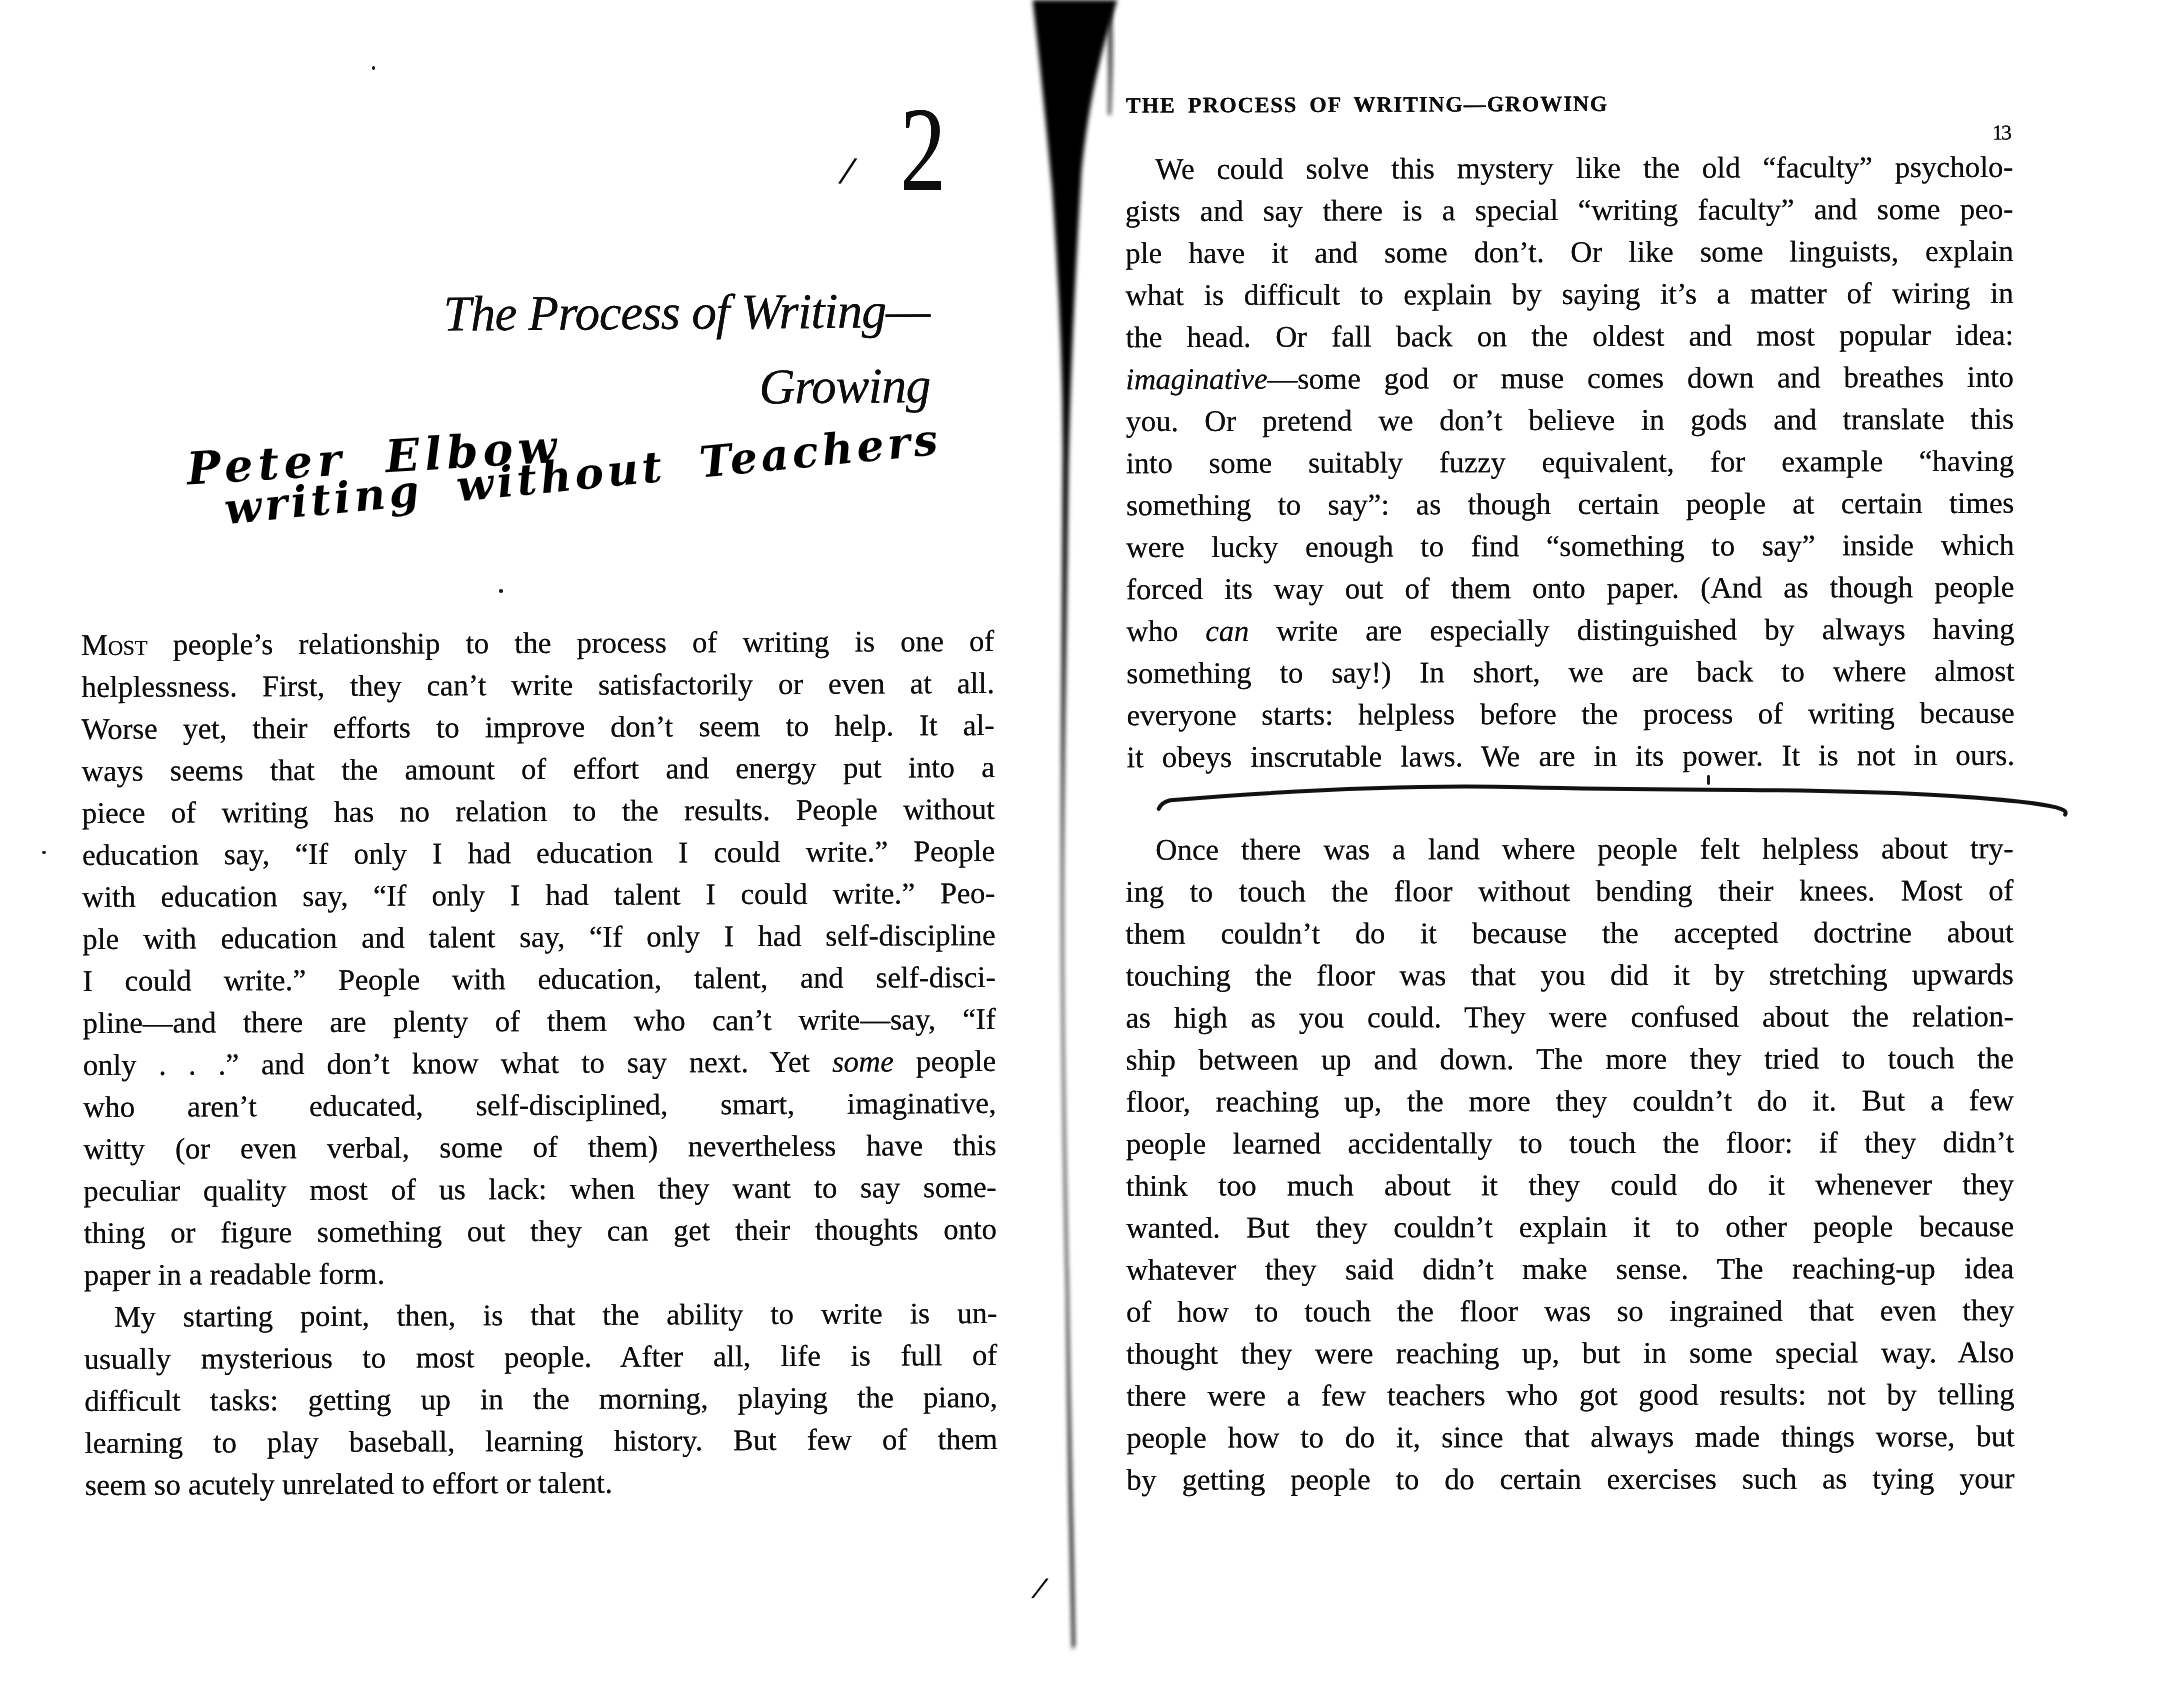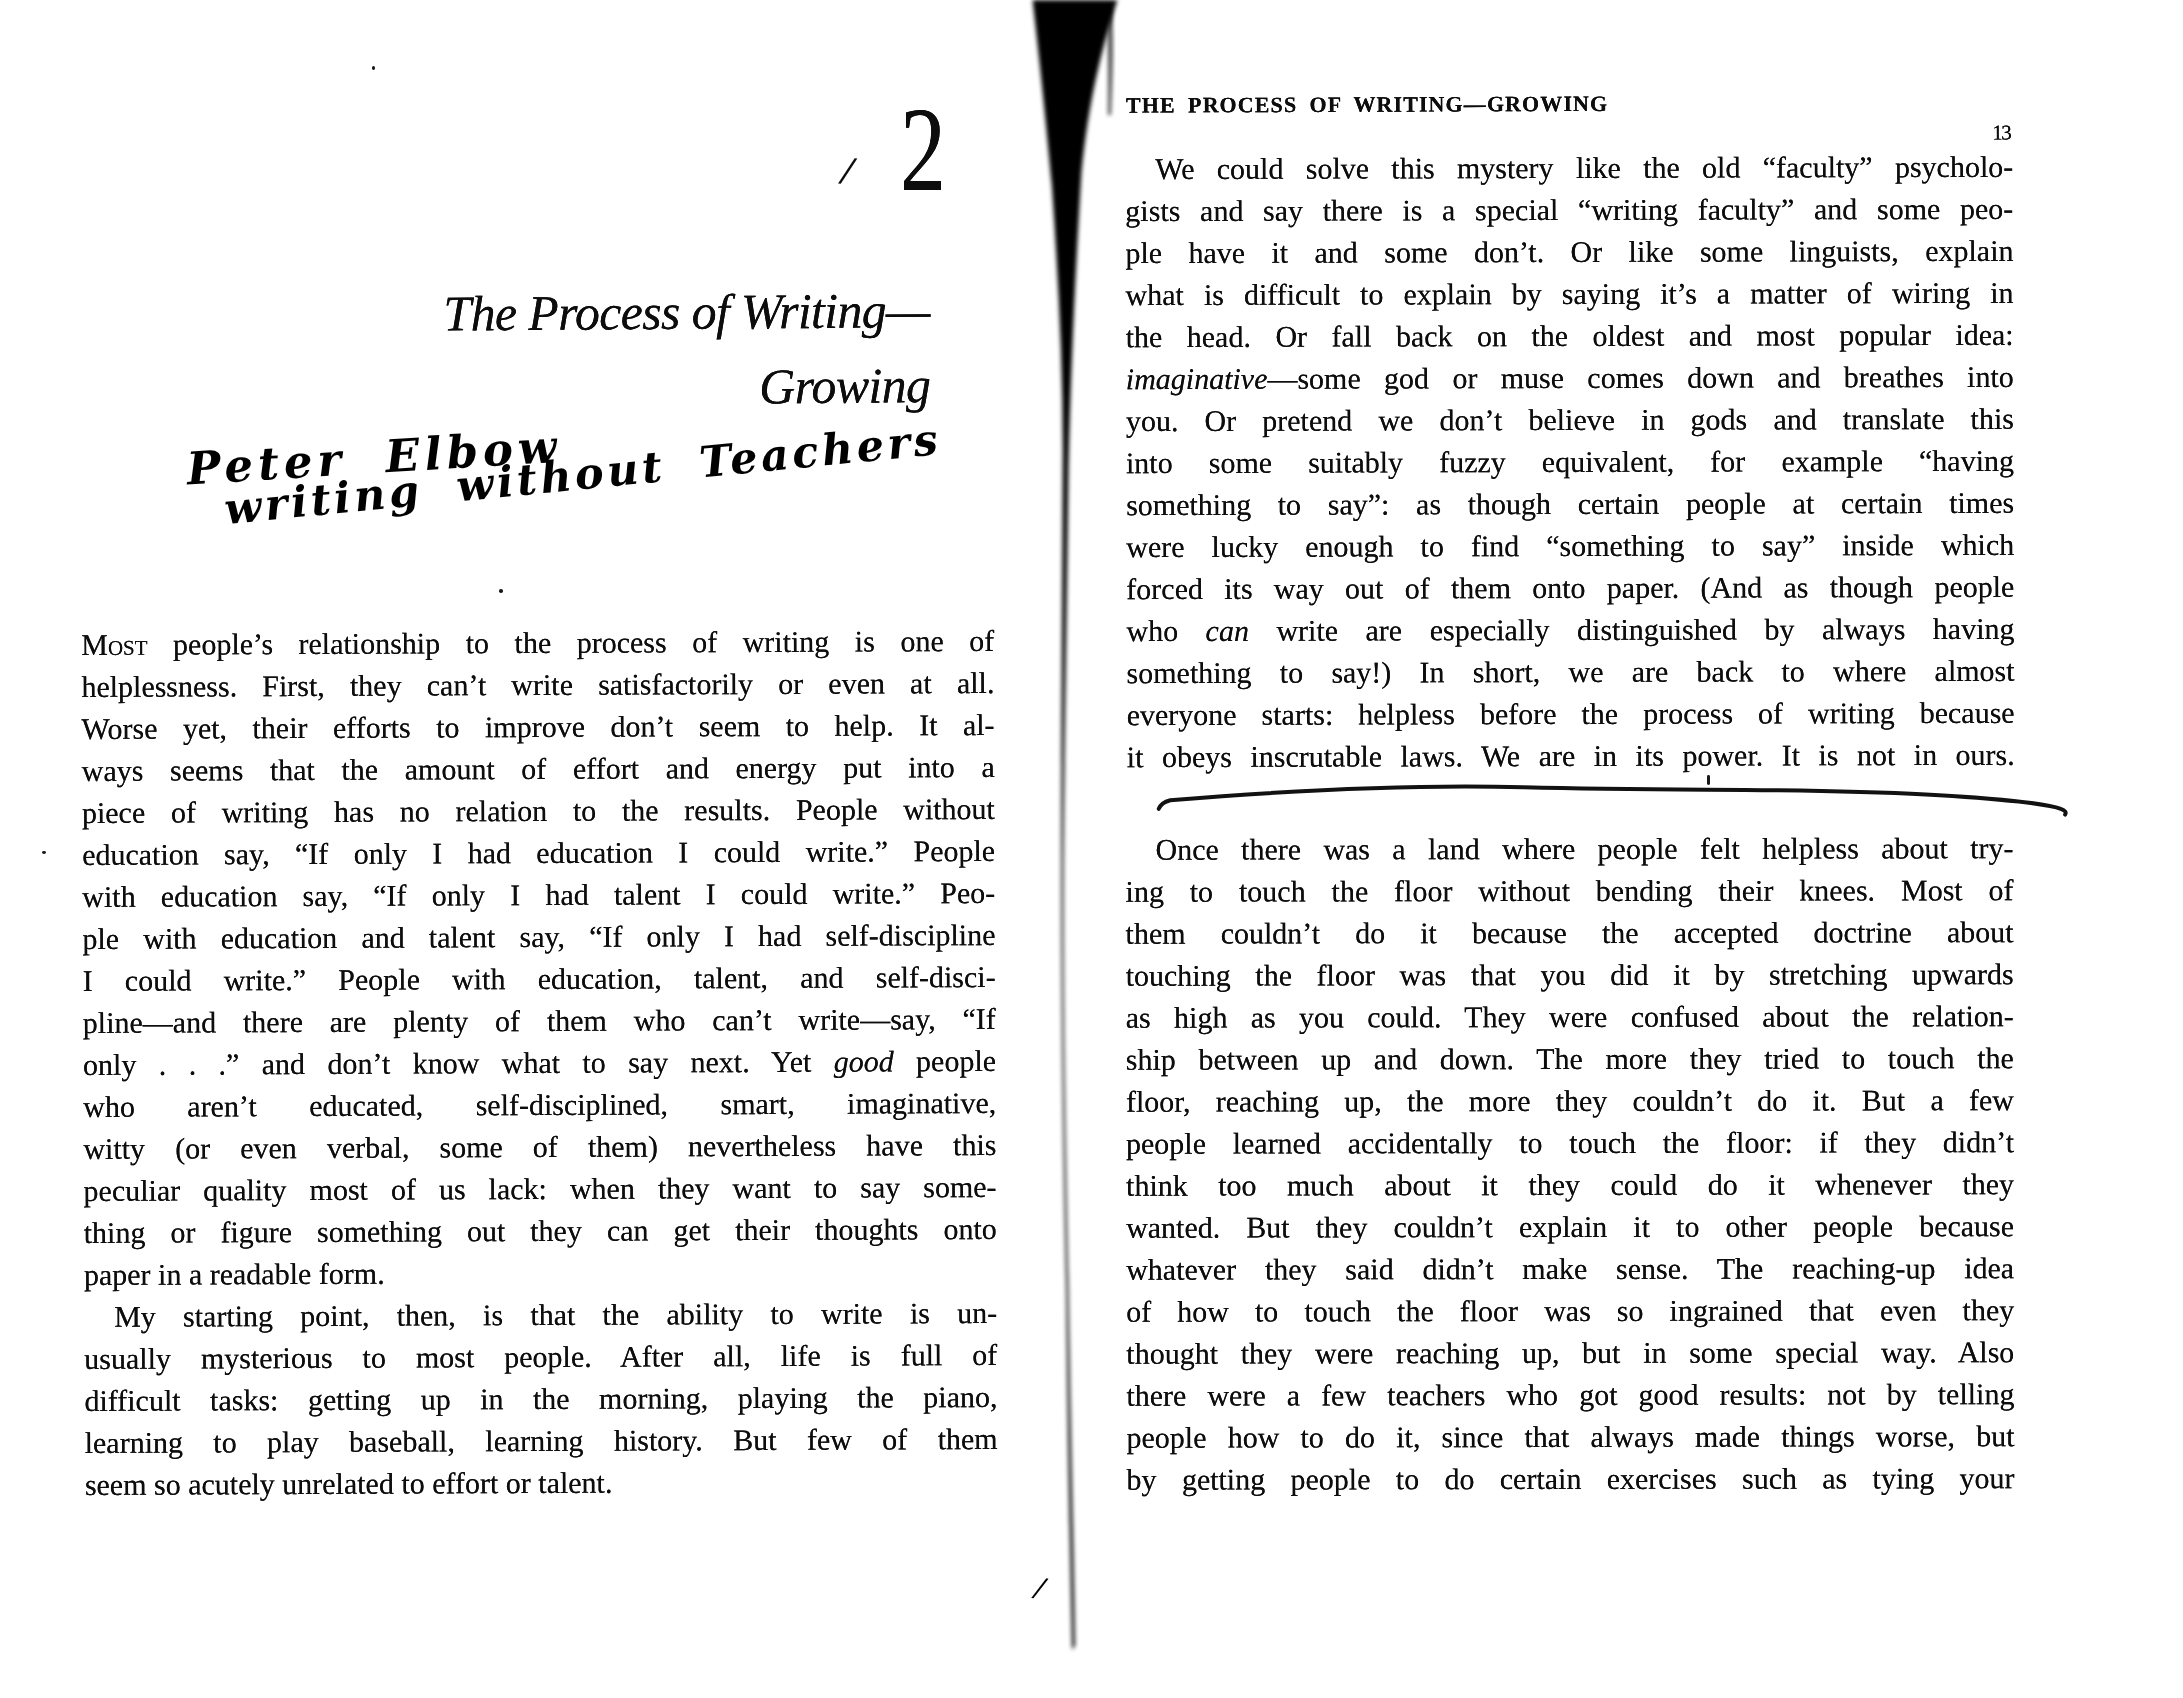--- a/index.html
+++ b/index.html
@@ -117,21 +117,21 @@
         <div class="tline"><span class="sc">Most</span> people’s relationship to the process of writing is one of</div>
         <div class="tline">helplessness. First, they can’t write satisfactorily or even at all.</div>
         <div class="tline">Worse yet, their efforts to improve don’t seem to help. It al-</div>
         <div class="tline">ways seems that the amount of effort and energy put into a</div>
         <div class="tline">piece of writing has no relation to the results. People without</div>
         <div class="tline">education say, “If only I had education I could write.” People</div>
         <div class="tline">with education say, “If only I had talent I could write.” Peo-</div>
         <div class="tline">ple with education and talent say, “If only I had self-discipline</div>
         <div class="tline">I could write.” People with education, talent, and self-disci-</div>
         <div class="tline">pline—and there are plenty of them who can’t write—say, “If</div>
-        <div class="tline">only . . .” and don’t know what to say next. Yet <i>good</i> people</div>
+        <div class="tline">only . . .” and don’t know what to say next. Yet <i>some</i> people</div>
         <div class="tline">who aren’t educated, self-disciplined, smart, imaginative,</div>
         <div class="tline">witty (or even verbal, some of them) nevertheless have this</div>
         <div class="tline">peculiar quality most of us lack: when they want to say some-</div>
         <div class="tline">thing or figure something out they can get their thoughts onto</div>
         <div class="tline lastline">paper in a readable form.</div>
         <div class="tline indent">My starting point, then, is that the ability to write is un-</div>
         <div class="tline">usually mysterious to most people. After all, life is full of</div>
         <div class="tline">difficult tasks: getting up in the morning, playing the piano,</div>
         <div class="tline">learning to play baseball, learning history. But few of them</div>
         <div class="tline lastline">seem so acutely unrelated to effort or talent.</div>

